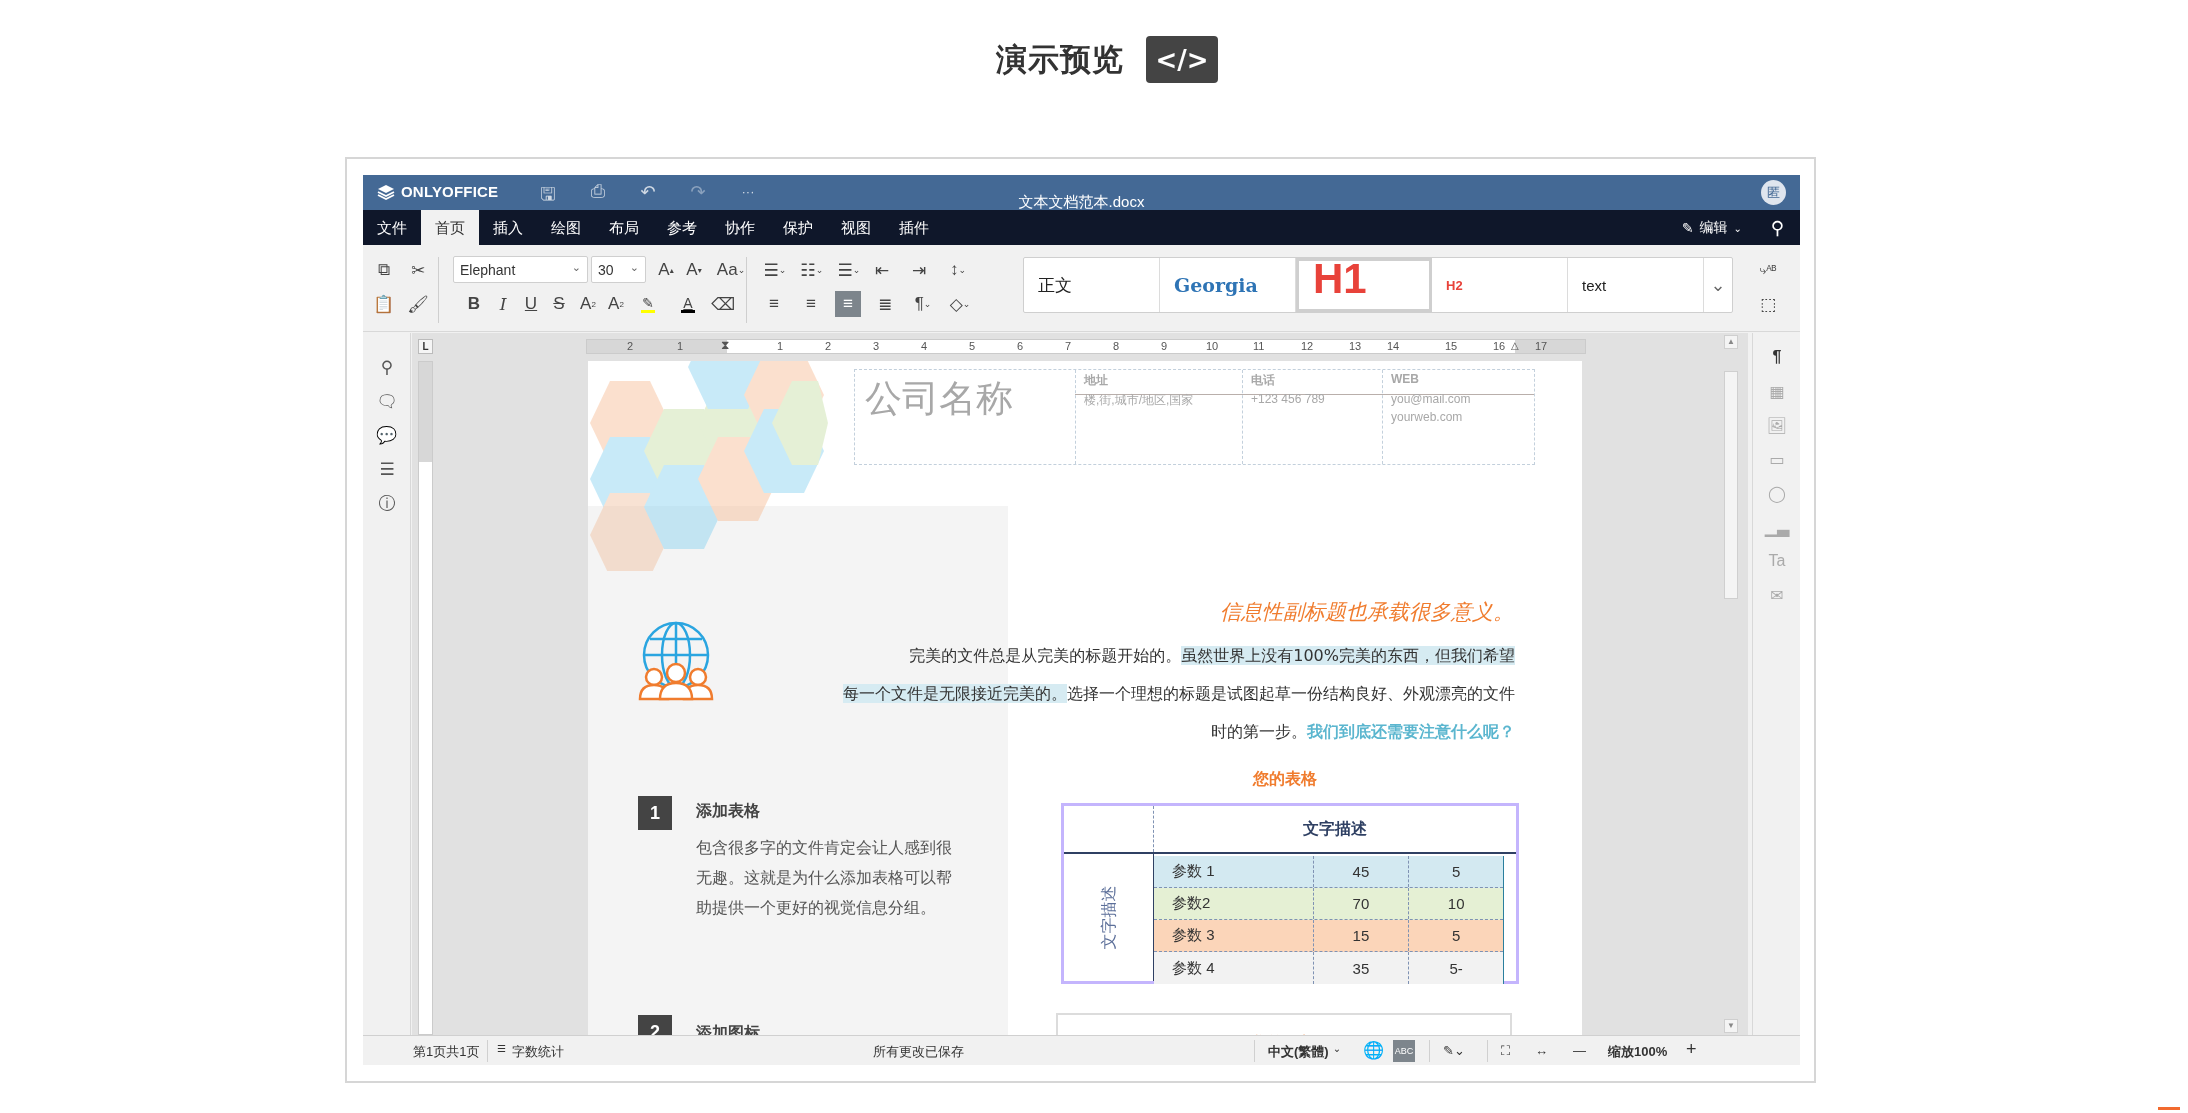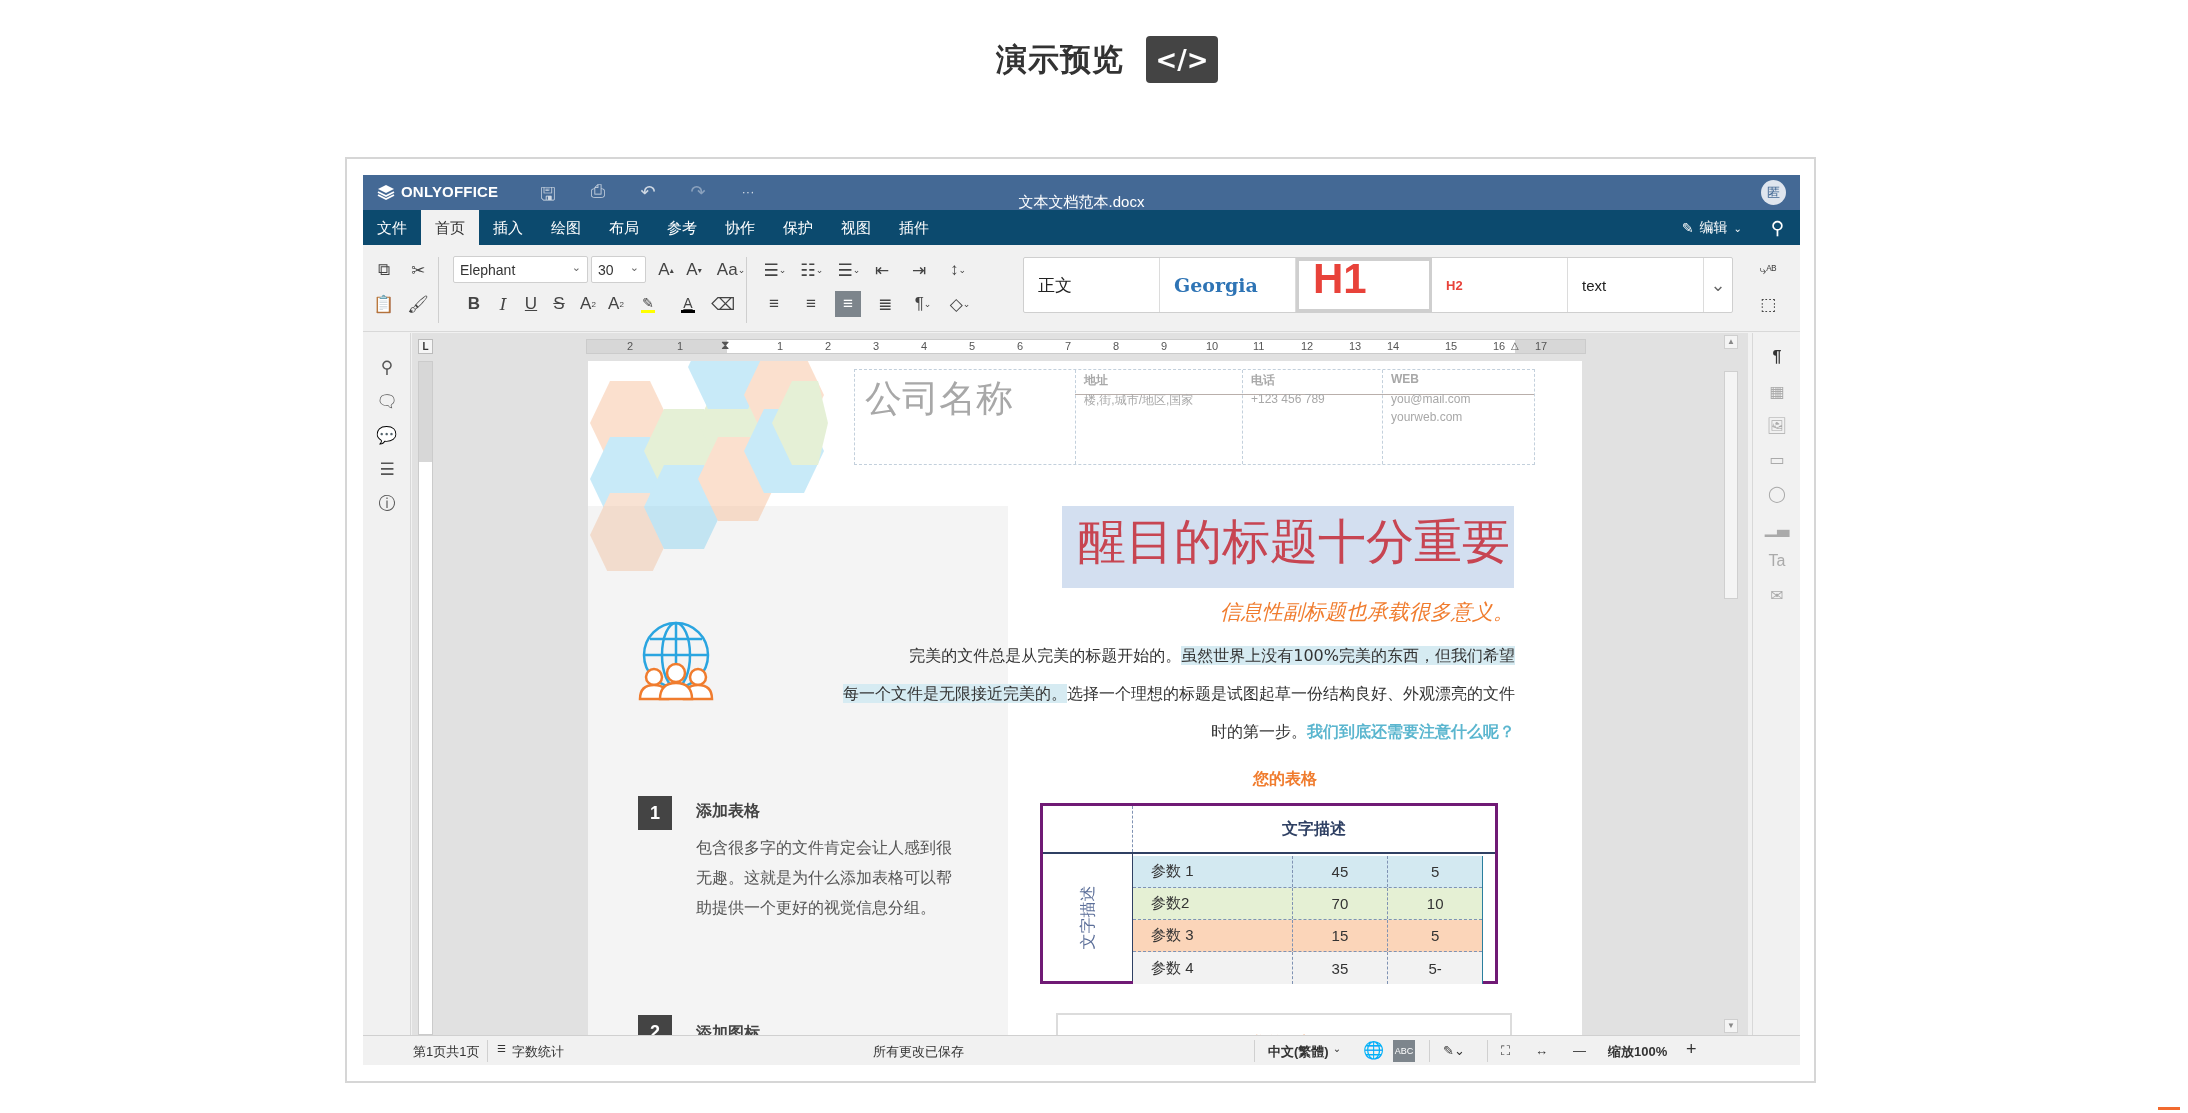--- a/index.html
+++ b/index.html
@@ -17,21 +17,21 @@
 
   
   .titlebar { position: absolute; left: 0; top: 0; width: 100%; height: 35px; background: #446995; color: #fff; }
   .logo { position: absolute; left: 14px; top: 8px; display: flex; align-items: center; gap: 6px; font-weight: bold; font-size: 15px; letter-spacing: 0.2px; }
   .qa { position: absolute; top: 6px; display: flex; gap: 0; }
   .qa span { width: 50px; text-align: center; font-size: 18px; color: rgba(255,255,255,0.75); }
   .doc-title { position: absolute; left: 0; right: 0; top: 18px; text-align: center; font-size: 15px; }
   .avatar { position: absolute; right: 14px; top: 5px; width: 25px; height: 25px; border-radius: 50%; background: #dfe5ee; color: #446995; font-size: 13px; display: flex; align-items: center; justify-content: center; }
 
   
-  .menubar { position: absolute; left: 0; top: 35px; width: 100%; height: 35px; background: #0c4a6e; }
+  .menubar { position: absolute; left: 0; top: 35px; width: 100%; height: 35px; background: #0f172a; }
   .tabs { position: absolute; left: 0; top: 0; display: flex; height: 35px; }
   .tab { color: #fff; font-size: 15px; padding: 0 14px; line-height: 35px; height: 35px; }
   .tab.active { background: #f1f1f1; color: #333; }
   .edit-mode { position: absolute; right: 58px; top: 9px; color: #fff; font-size: 14px; display: flex; align-items: center; gap: 6px; }
   .search-top { position: absolute; right: 16px; top: 7px; color: #fff; font-size: 18px; }
 
   
   .toolbar { position: absolute; left: 0; top: 70px; width: 100%; height: 87px; background: #f1f1f1; border-bottom: 1px solid #d8d8d8; }
   .tb-btn { position: absolute; width: 26px; height: 26px; display: flex; align-items: center; justify-content: center; font-size: 17px; color: #444; }
   .tb-sep { position: absolute; top: 12px; width: 1px; height: 66px; background: #cfcfcf; }
@@ -82,21 +82,21 @@
   .subhead { position: absolute; right: 68px; top: 237px; color: #f07c2e; font-size: 21px; font-style: italic; font-family: "DejaVu Sans", sans-serif; }
   .para { position: absolute; left: 130px; width: 797px; text-align: right; font-size: 16px; color: #333; line-height: 38px; font-family: "DejaVu Sans", sans-serif; }
   .hl { background: #d6ebf2; }
   .question { color: #5bb6cf; font-weight: bold; }
 
   .num-box { position: absolute; left: 50px; width: 34px; height: 34px; background: #444; color: #fff; font-weight: bold; font-size: 18px; display: flex; align-items: center; justify-content: center; }
   .sec-title { position: absolute; left: 108px; font-size: 16px; font-weight: bold; color: #444; font-family: "DejaVu Sans", sans-serif; }
   .sec-body { position: absolute; left: 108px; top: 472px; width: 265px; font-size: 16px; color: #555; line-height: 30px; font-family: "DejaVu Sans", sans-serif; }
 
   .table-caption { position: absolute; left: 467px; width: 460px; top: 408px; text-align: center; color: #f07c2e; font-size: 16px; font-weight: bold; font-family: "DejaVu Sans", sans-serif; }
-  .ytable { position: absolute; left: 452px; top: 442px; width: 458px; height: 181px; border: 3px solid #701a75; }
+  .ytable { position: absolute; left: 473px; top: 442px; width: 458px; height: 181px; border: 3px solid #c4b5fd; }
   .ytable .cap-row { position: absolute; left: 0; top: 0; width: 100%; height: 48px; border-bottom: 2px solid #2f4063; }
   .ytable .cap-row .cell-l { position: absolute; left: 0; top: 0; width: 90px; height: 100%; border-right: 1px dashed #7f92b3; }
   .ytable .cap-title { position: absolute; left: 90px; right: 0; top: 13px; text-align: center; font-weight: bold; font-size: 16px; color: #2f4063; font-family: "DejaVu Sans", sans-serif; }
   .ytable .vlabel { position: absolute; left: 0; top: 48px; width: 90px; height: 127px; border-right: 1px solid #2f4063; display: flex; align-items: center; justify-content: center; }
   .ytable .vlabel span { transform: rotate(-90deg); color: #5c6f99; font-size: 16px; white-space: nowrap; display: inline-block; font-family: "DejaVu Sans", sans-serif; }
   .ytable .rows { position: absolute; left: 90px; top: 50px; width: 350px; border-right: 1px solid #2a7f9e; }
   .ytable .row { display: flex; height: 32px; border-bottom: 1px dashed #7f92b3; font-size: 15px; align-items: center; }
   .ytable .row div { height: 100%; display: flex; align-items: center; border-right: 1px dashed #7f92b3; }
   .ytable .row div:last-child { border-right: none; }
   .ytable .c1 { width: 160px; padding-left: 18px; }
@@ -303,21 +303,20 @@
             <div class="h">电话</div>
             <div>+123 456 789</div>
           </div>
           <div class="col" style="left:527px;right:0;">
             <div class="h">WEB</div>
             <div>you@mail.com</div>
             <div style="margin-top:4px;">yourweb.com</div>
           </div>
         </div>
 
-        <div class="headline">醒目的标题十分重要</div>
         <div class="subhead">信息性副标题也承载很多意义。</div>
 
         <svg style="position:absolute;left:50px;top:260px;" width="80" height="80" viewBox="0 0 80 80">
           <circle cx="38" cy="34" r="32" fill="none" stroke="#2aa5e0" stroke-width="2.5"></circle>
           <ellipse cx="38" cy="34" rx="14" ry="32" fill="none" stroke="#2aa5e0" stroke-width="2.5"></ellipse>
           <line x1="38" y1="2" x2="38" y2="66" stroke="#2aa5e0" stroke-width="2.5"></line>
           <line x1="6" y1="34" x2="70" y2="34" stroke="#2aa5e0" stroke-width="2.5"></line>
           <line x1="12" y1="18" x2="64" y2="18" stroke="#2aa5e0" stroke-width="2.5"></line>
           <g fill="#fff" stroke="#f07c2e" stroke-width="2.5">
             <circle cx="16" cy="56" r="8"></circle>

